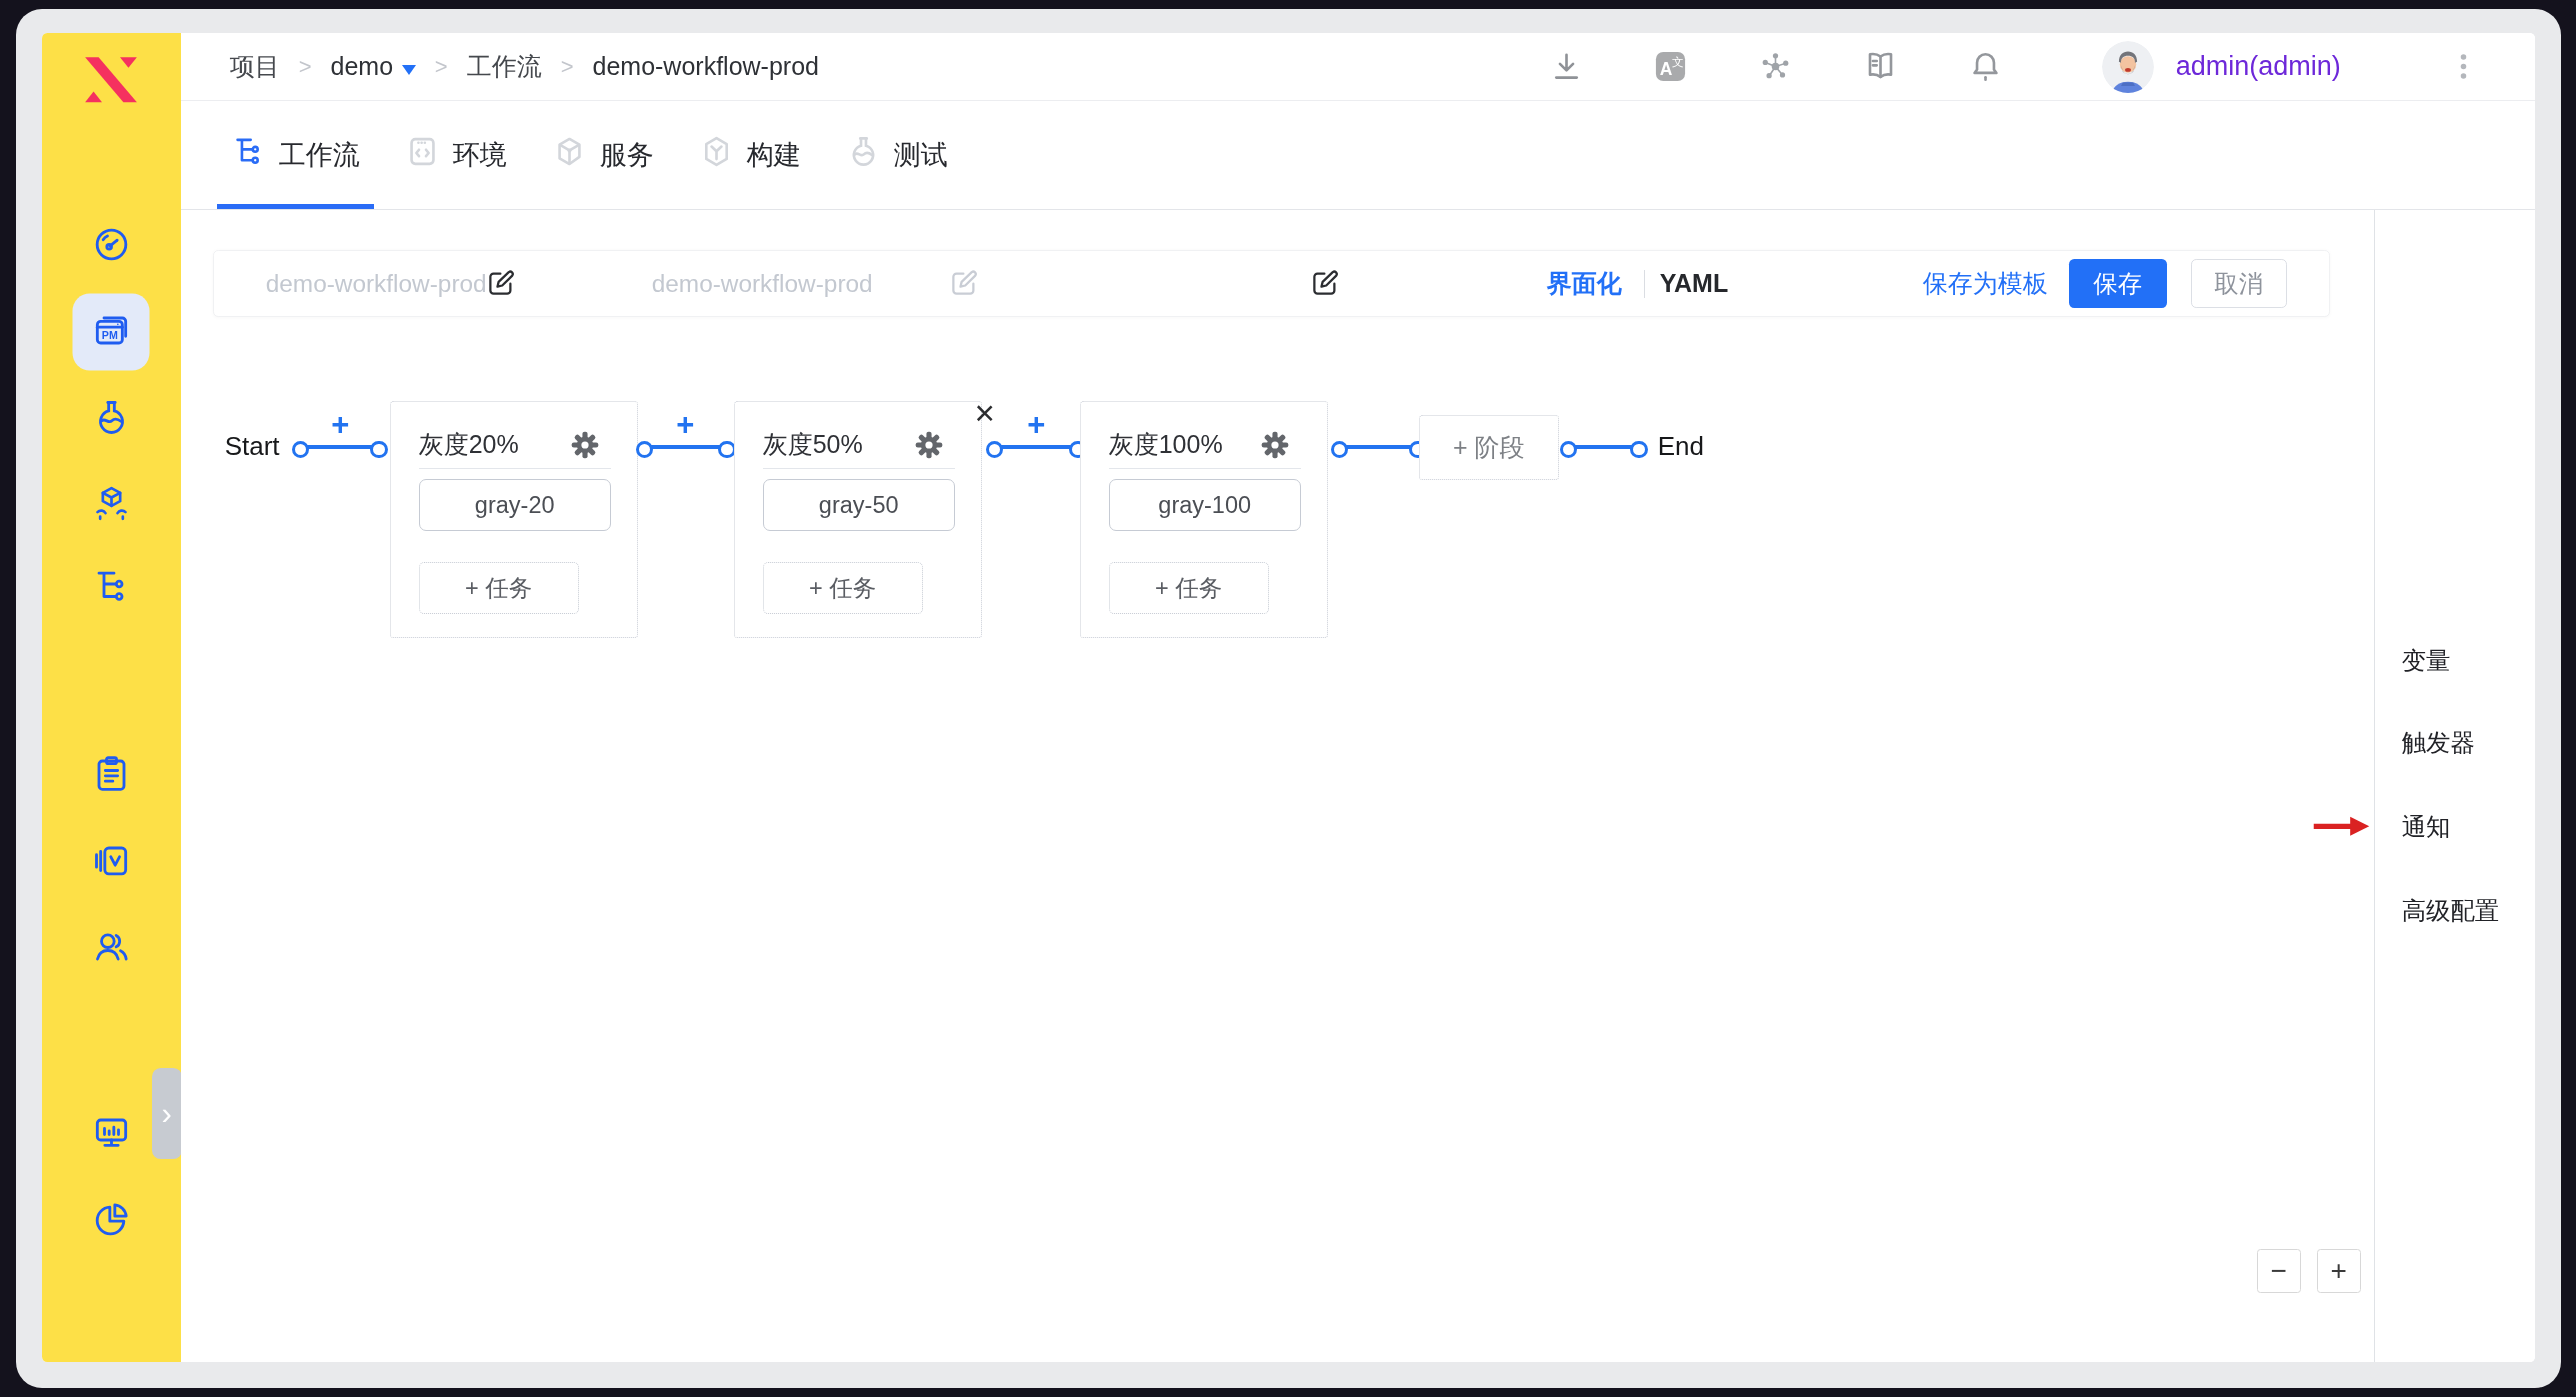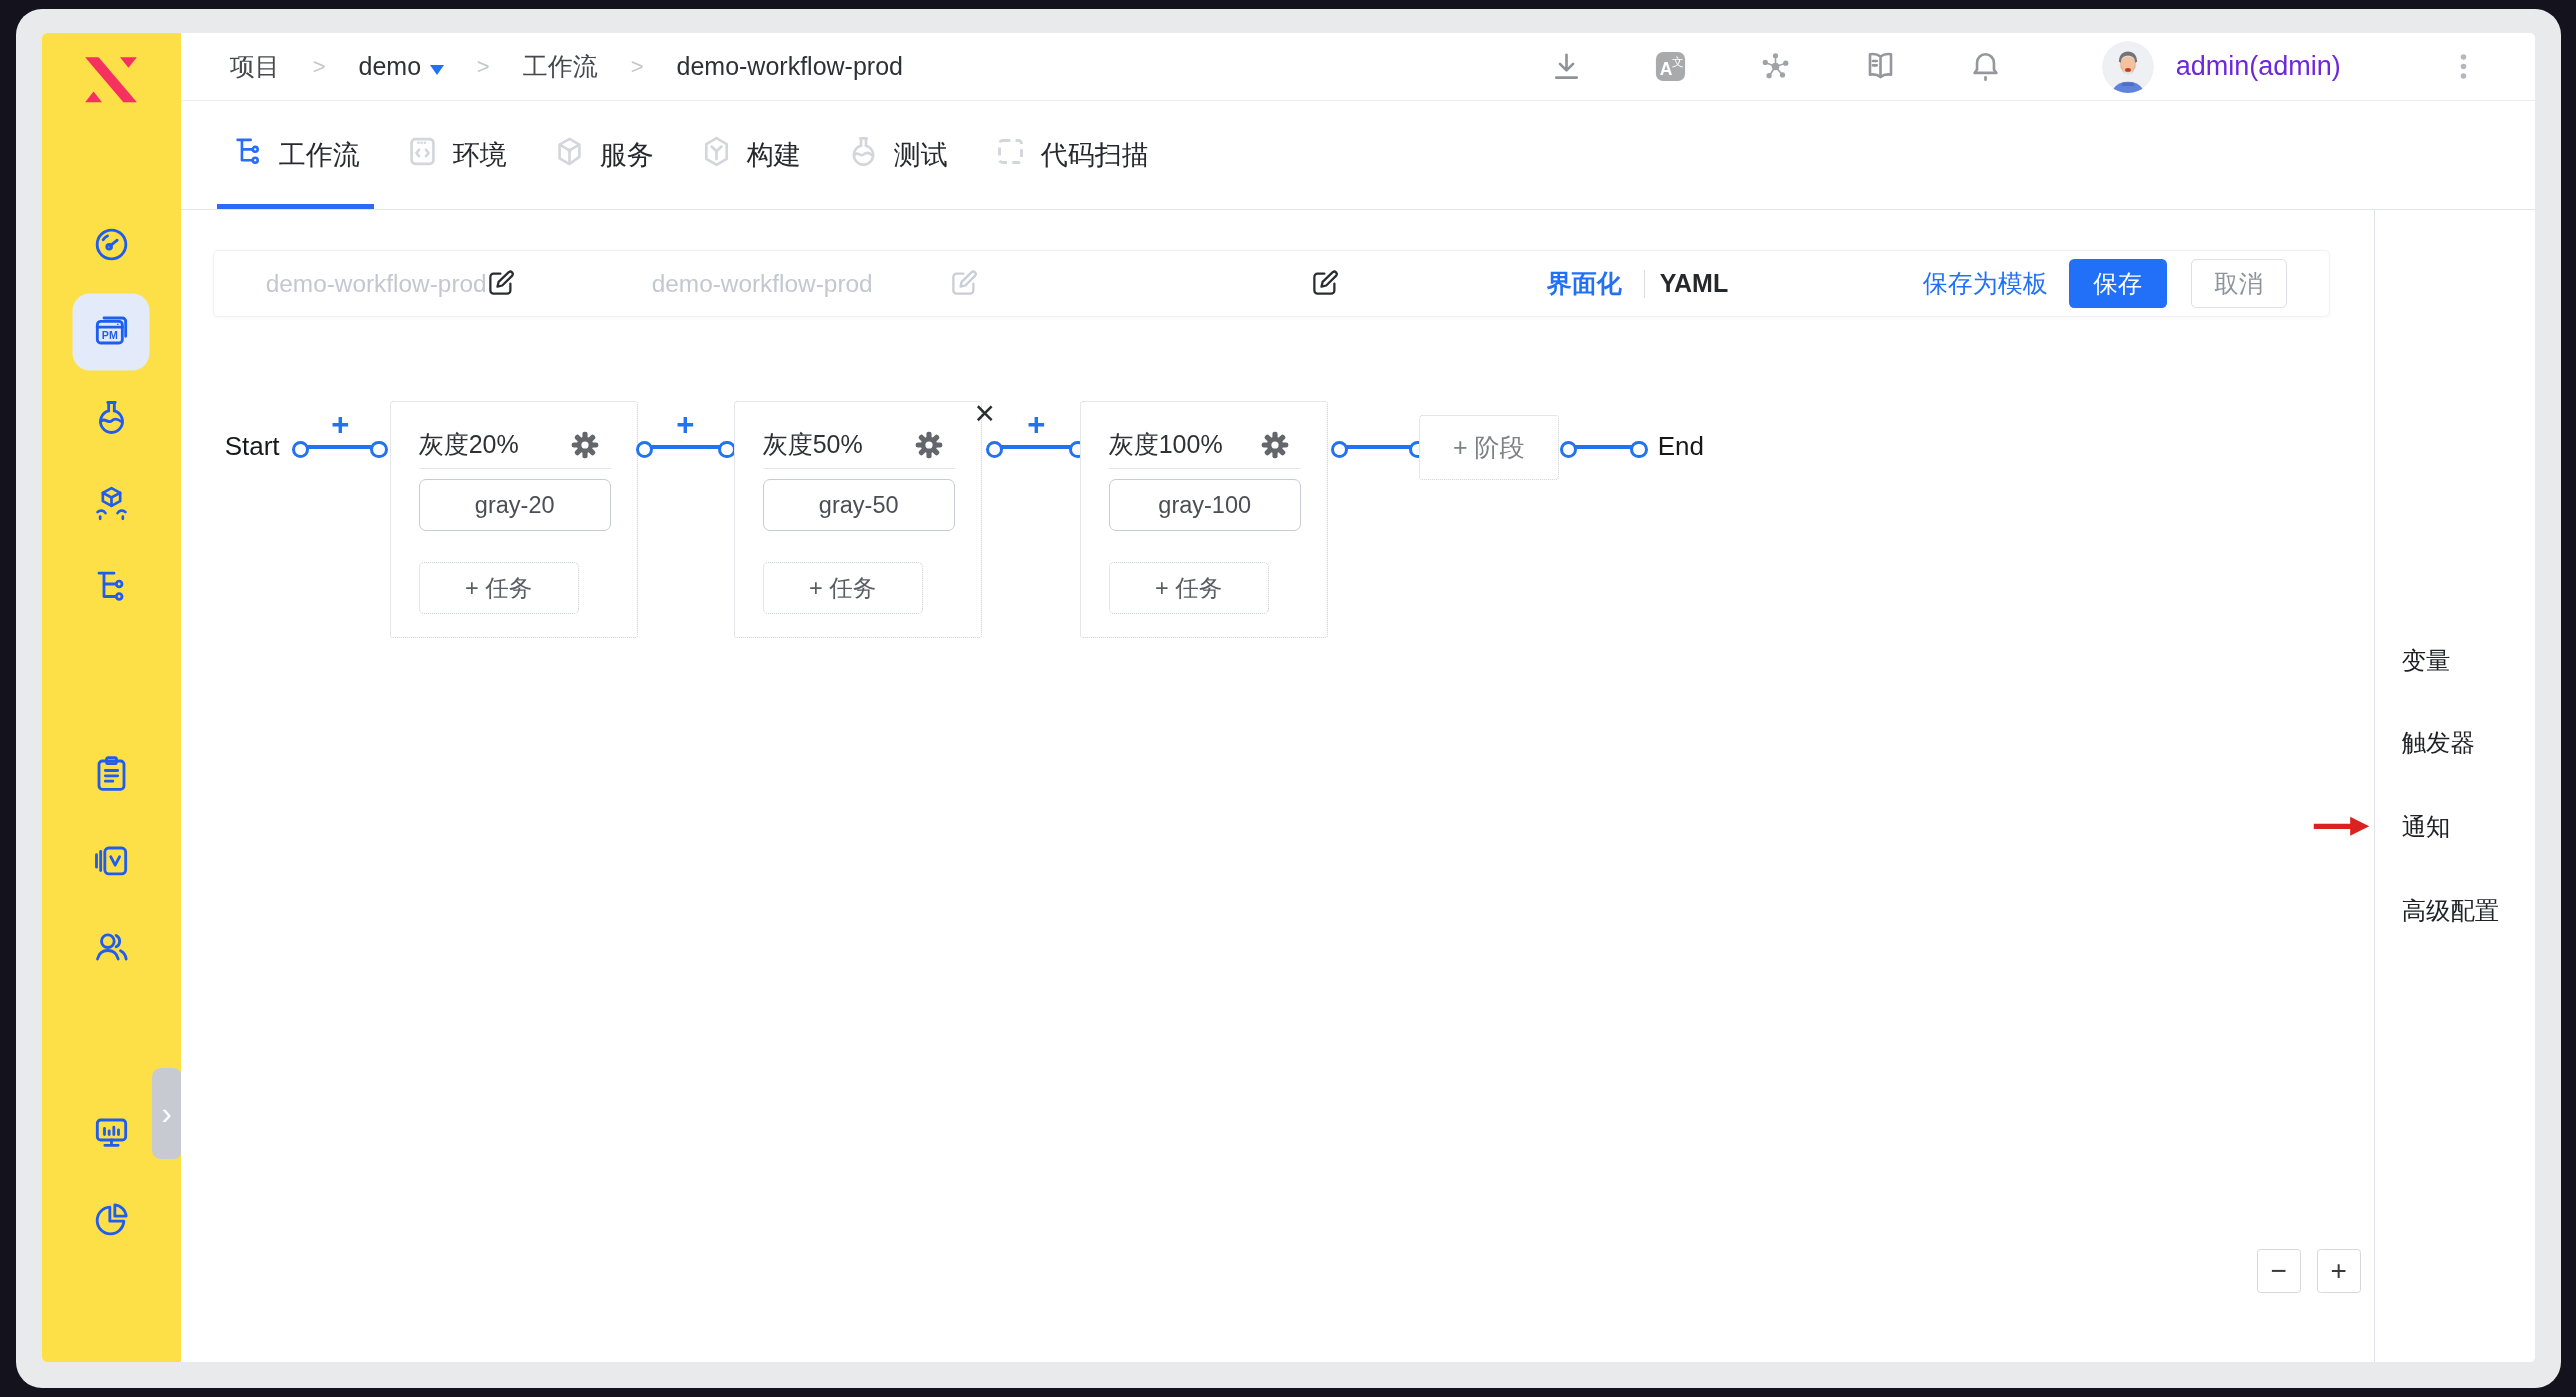--- a/index.html
+++ b/index.html
@@ -14,21 +14,21 @@
   .side-item{position:absolute;left:50%;transform:translate(-50%,-50%);width:77px;height:77px;
     display:flex;align-items:center;justify-content:center;border-radius:17.4px;color:#1f5cf0;cursor:pointer;}
   .side-item svg{width:40px;height:40px;}
   .side-item.active{background:#e3eaf9;}
   .collapse-handle{position:absolute;left:110px;top:1035px;width:30px;height:91px;background:#c7cbd1;
     border-radius:8.7px;display:flex;align-items:center;justify-content:center;color:#ffffff;font-size:31px;cursor:pointer;}
 
   
   .header{position:absolute;left:139px;top:0;right:0;height:68px;background:#fff;border-bottom:0.9px solid #ecedf0;
     display:flex;align-items:center;}
-  .breadcrumb{display:flex;align-items:center;gap:33px;padding-left:49px;font-size:25px;color:#45484d;}
+  .breadcrumb{display:flex;align-items:center;gap:19px;padding-left:49px;font-size:25px;color:#45484d;}
   .crumb-sep{color:#c3c6cc;font-size:22px;}
   .crumb-strong{color:#2e3136;}
   .caret-down{width:0;height:0;border-left:7.8px solid transparent;border-right:7.8px solid transparent;
     border-top:10.4px solid #2270f7;display:inline-block;margin-left:8.7px;}
   .header-right{margin-left:auto;display:flex;align-items:center;padding-right:52px;color:#95989e;}
   .hicon{width:38px;height:38px;display:flex;align-items:center;justify-content:center;cursor:pointer;}
   .hicon svg{width:35px;height:35px;}
   .avatar{width:52px;height:52px;border-radius:50%;overflow:hidden;cursor:pointer;}
   .username{font-size:27px;color:#6d28d9;margin-left:22px;cursor:pointer;}
   .kebab{margin-left:104px;}
@@ -299,26 +299,20 @@
       <span>构建</span>
     </div>
     <div class="tab">
       <span><svg viewBox="0 0 24 24" fill="none" stroke="currentColor" stroke-width="1.8" stroke-linecap="round">
               <path d="M9.8 3h4.4"></path>
               <path d="M10.3 3v5a6.6 6.6 0 1 0 3.4 0V3"></path>
               <path d="M6 14c2.2-2 4.2 2 6.2 0s3.8-1 5.6.4"></path>
             </svg></span>
       <span>测试</span>
     </div>
-    <div class="tab">
-      <span><svg viewBox="0 0 24 24" fill="none" stroke="currentColor" stroke-width="2">
-              <rect x="4.5" y="4.5" width="15" height="15" rx="2" stroke-dasharray="5.4 3.6"></rect>
-            </svg></span>
-      <span>代码扫描</span>
-    </div>
   </nav>
 
   <main class="content">
 
     <section class="formcard">
       <div class="fc" style="left:52px">
             <span class="ghost-text">demo-workflow-prod</span>
           </div>
       <div class="fc" style="left:272px">
             <button class="edit-btn edit-dark"><svg viewBox="0 0 24 24" fill="none" stroke="currentColor" stroke-width="1.8" stroke-linecap="round" stroke-linejoin="round">

